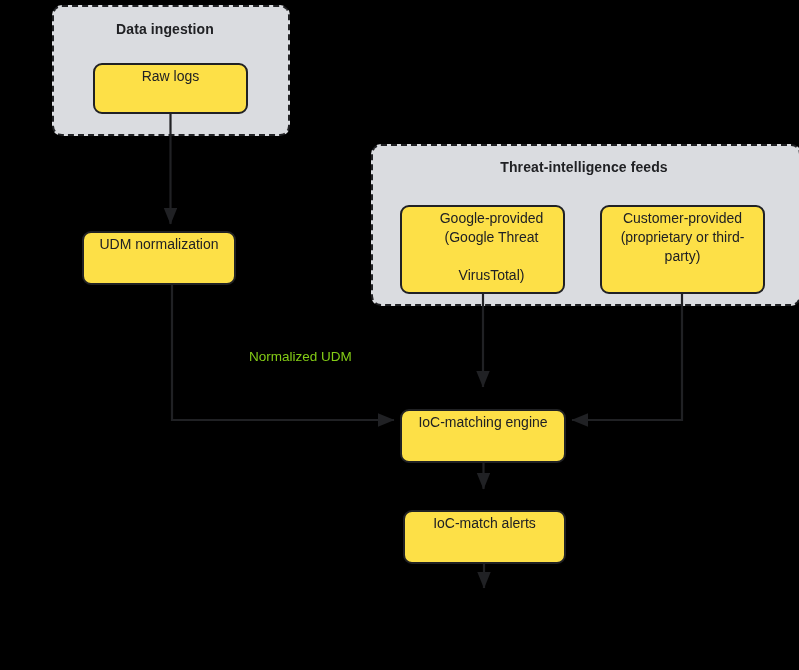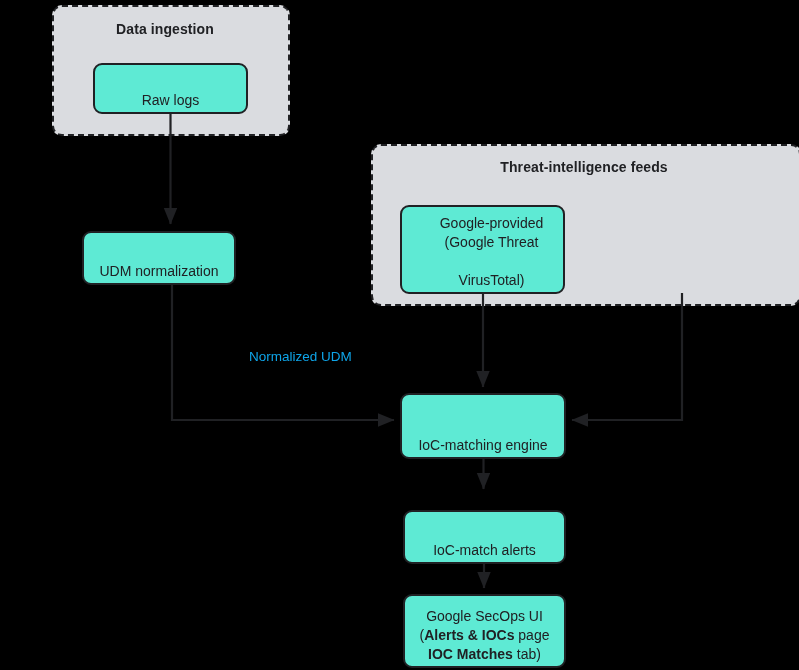--- a/index.html
+++ b/index.html
@@ -37,38 +37,38 @@
     right: 12px;
     text-align: center;
     font-size: 14px;
     font-weight: bold;
     color: #202124;
     letter-spacing: 0.1px;
   }
   .node {
     position: absolute;
     box-sizing: border-box;
-    background: #5eead4;
+    background: #fde047;
     border: 2.5px solid #202124;
     border-radius: 9px;
     display: flex;
-    align-items: flex-end;
+    align-items: flex-start;
     justify-content: center;
     text-align: center;
     color: #202124;
     font-size: 14px;
     line-height: 19px;
     padding: 2px 6px;
   }
   .node .txt { display: block; width: 100%; }
   .node b { font-weight: bold; }
   .edge-label {
     position: absolute;
     font-size: 13.5px;
-    color: #0ea5e9;
+    color: #84cc16;
     white-space: nowrap;
   }
 </style>
 </head>
 <body>
 
 <div id="canvas">
 
   <div class="cluster" style="left:52px; top:5px; width:238px; height:131px;">
     <div class="cluster-title" style="top:14px;">Data ingestion</div>
@@ -110,30 +110,30 @@
 
   <div class="node" style="left:400px; top:205px; width:165px; height:89px;padding-left:24px;">
     <span class="txt">
       <span>Google-provided</span><br>
       <span>(Google Threat</span><br>
       <br>
       <span>VirusTotal)</span>
     </span>
   </div>
 
+  <div class="node" style="left:600px; top:205px; width:165px; height:89px;">
+    <span class="txt">
+      <span>Customer-provided</span><br>
+      <span>(proprietary or third-</span><br>
+      <span>party)</span>
+    </span>
+  </div>
 
-  <div class="node" style="left:400px; top:393px; width:166px; height:66px;">
+  <div class="node" style="left:400px; top:409px; width:166px; height:54px;">
     <span class="txt">IoC-matching engine</span>
   </div>
 
   <div class="node" style="left:403px; top:494px; width:163px; height:54px;margin-top:16px;">
     <span class="txt">IoC-match alerts</span>
   </div>
 
-  <div class="node" style="left:403px; top:594px; width:163px; height:74px;">
-    <span class="txt">
-      <span>Google SecOps UI</span><br>
-      <span>(</span><b>Alerts &amp; IOCs</b><span> page</span><br>
-      <b>IOC Matches</b><span> tab)</span>
-    </span>
-  </div>
 
 </div>
 
 </body></html>

